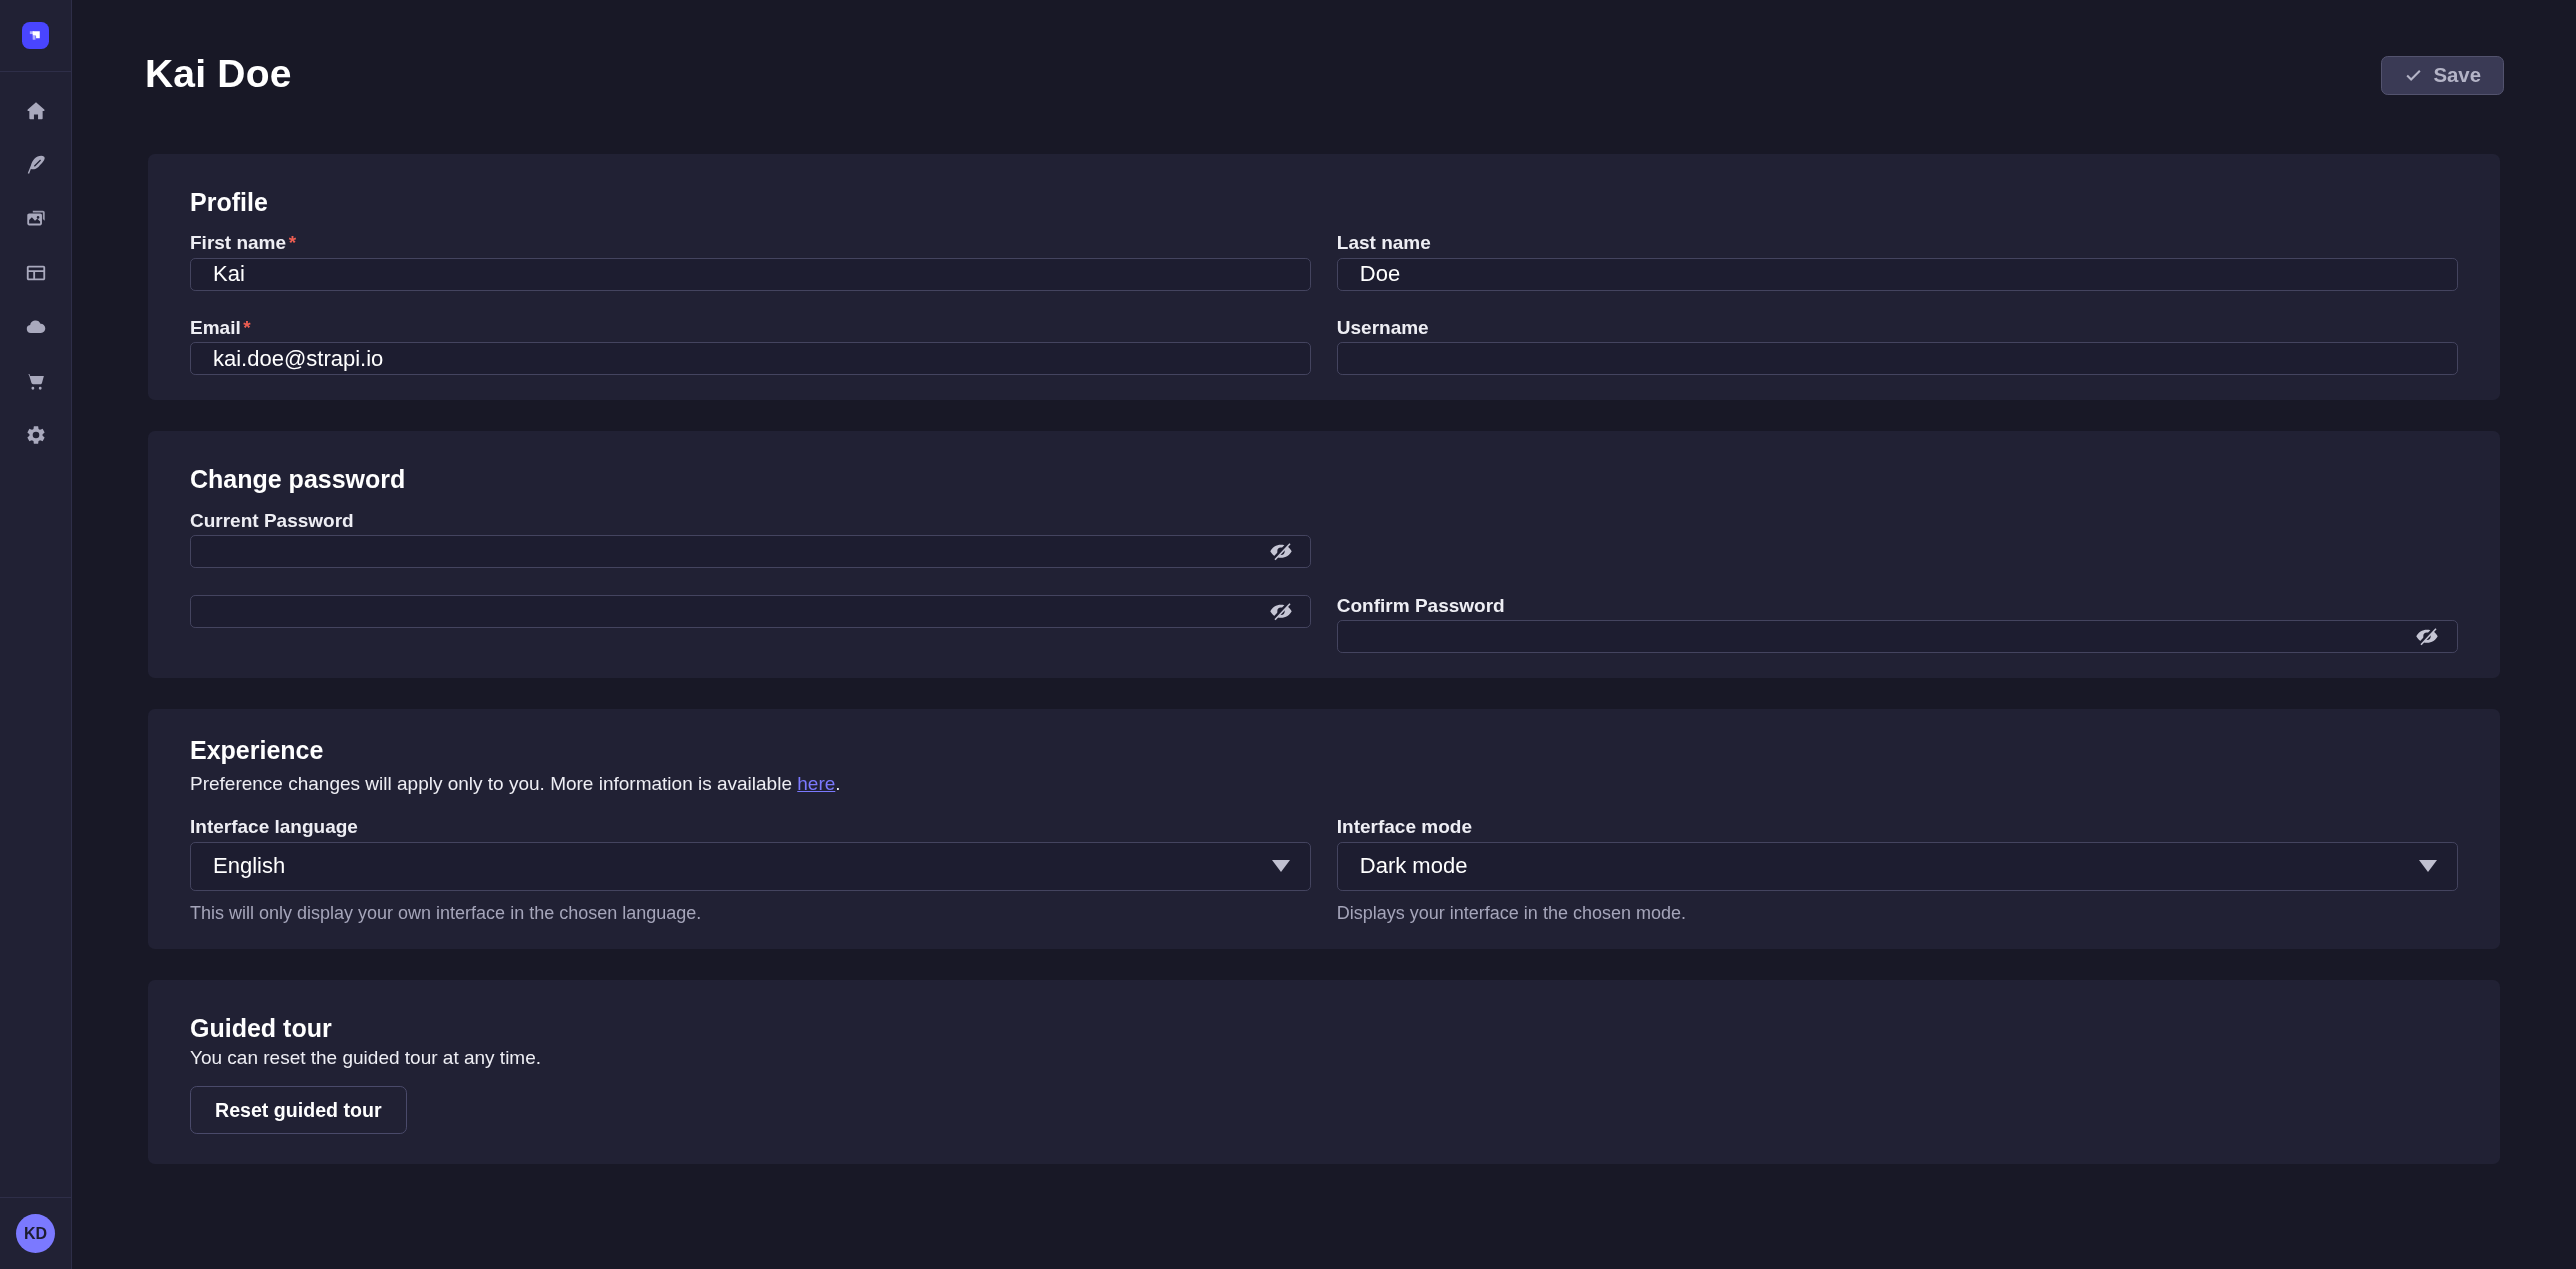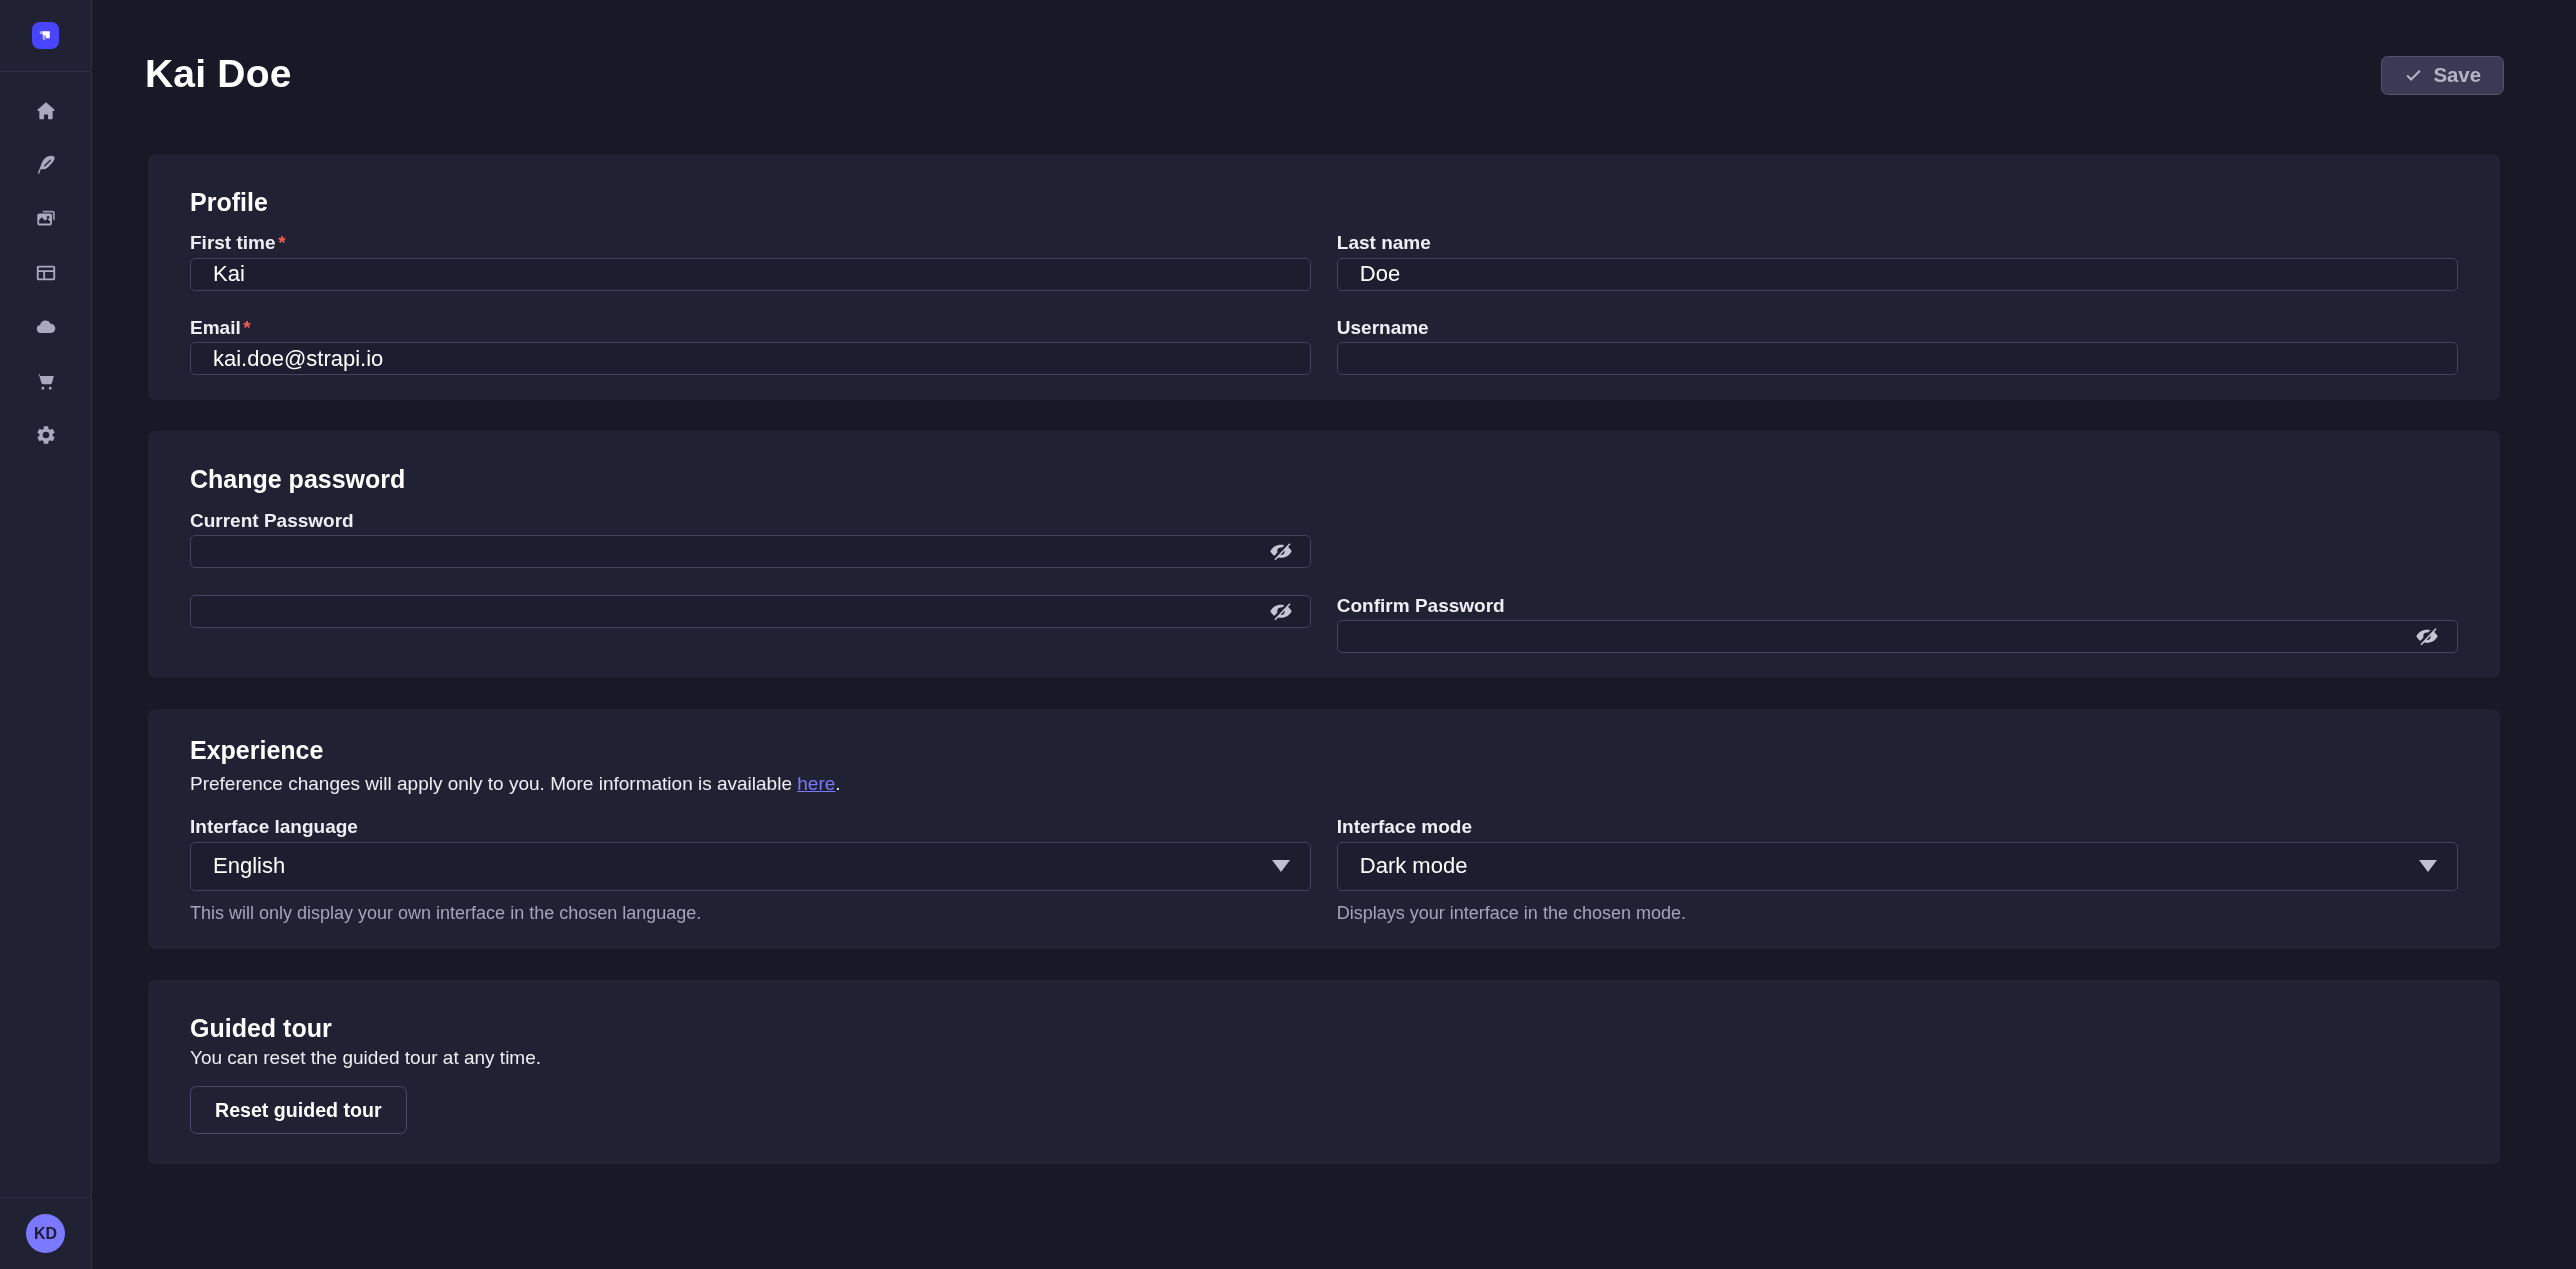--- a/index.html
+++ b/index.html
@@ -6,21 +6,21 @@
   html, body { width: 2576px; height: 1269px; overflow: hidden; }
   body {
     background: #181826;
     font-family: "Liberation Sans", sans-serif;
     color: #ffffff;
     position: relative;
   }
 
   
   .sidebar {
-    position: absolute; left: 0; top: 0; bottom: 0; width: 92px;
+    position: absolute; left: 0; top: 0; bottom: 0; width: 72px;
     background: #212134; border-right: 0.9px solid #2e2e48;
     display: flex; flex-direction: column;
   }
   .sidebar-logo-section {
     height: 72px; border-bottom: 0.9px solid #2e2e48;
     display: flex; align-items: center; justify-content: center;
     flex: 0 0 auto; cursor: pointer;
   }
   .logo-box {
     width: 27px; height: 27px; border-radius: 7.7px; background: #4945ff;
@@ -187,21 +187,21 @@
       <span>Save</span>
     </button>
   </div>
 
   <div class="content">
 
     <section class="card">
       <h2 class="card-title">Profile</h2>
       <div class="form-grid">
         <div>
-          <label class="field-label"><span>First time</span><span class="required-star">*</span></label>
+          <label class="field-label"><span>First name</span><span class="required-star">*</span></label>
           <input class="text-input" type="text" value="Kai" style="">
         </div>
         <div>
           <label class="field-label">Last name</label>
           <input class="text-input" type="text" value="Doe" style="">
         </div>
         <div>
           <label class="field-label"><span>Email</span><span class="required-star">*</span></label>
           <input class="text-input" type="text" value="kai.doe@strapi.io" style="">
         </div>

